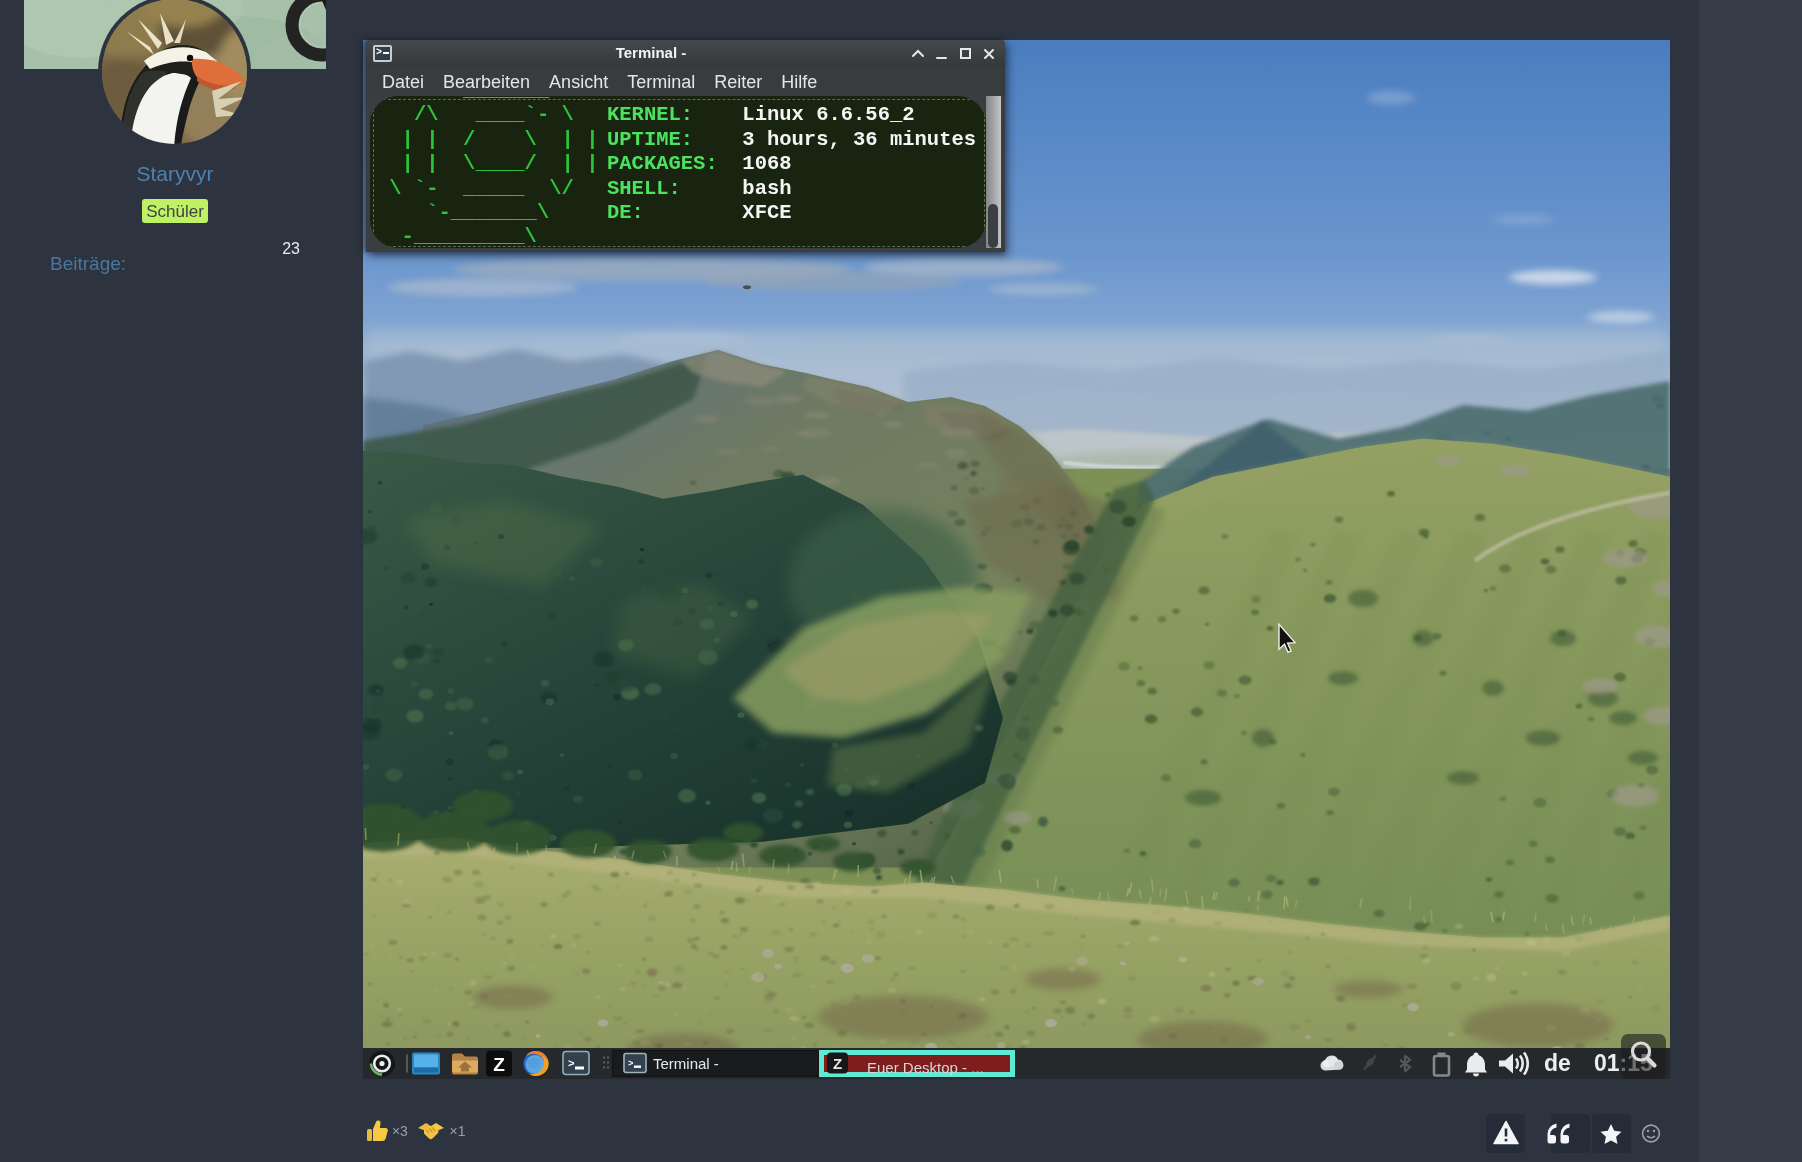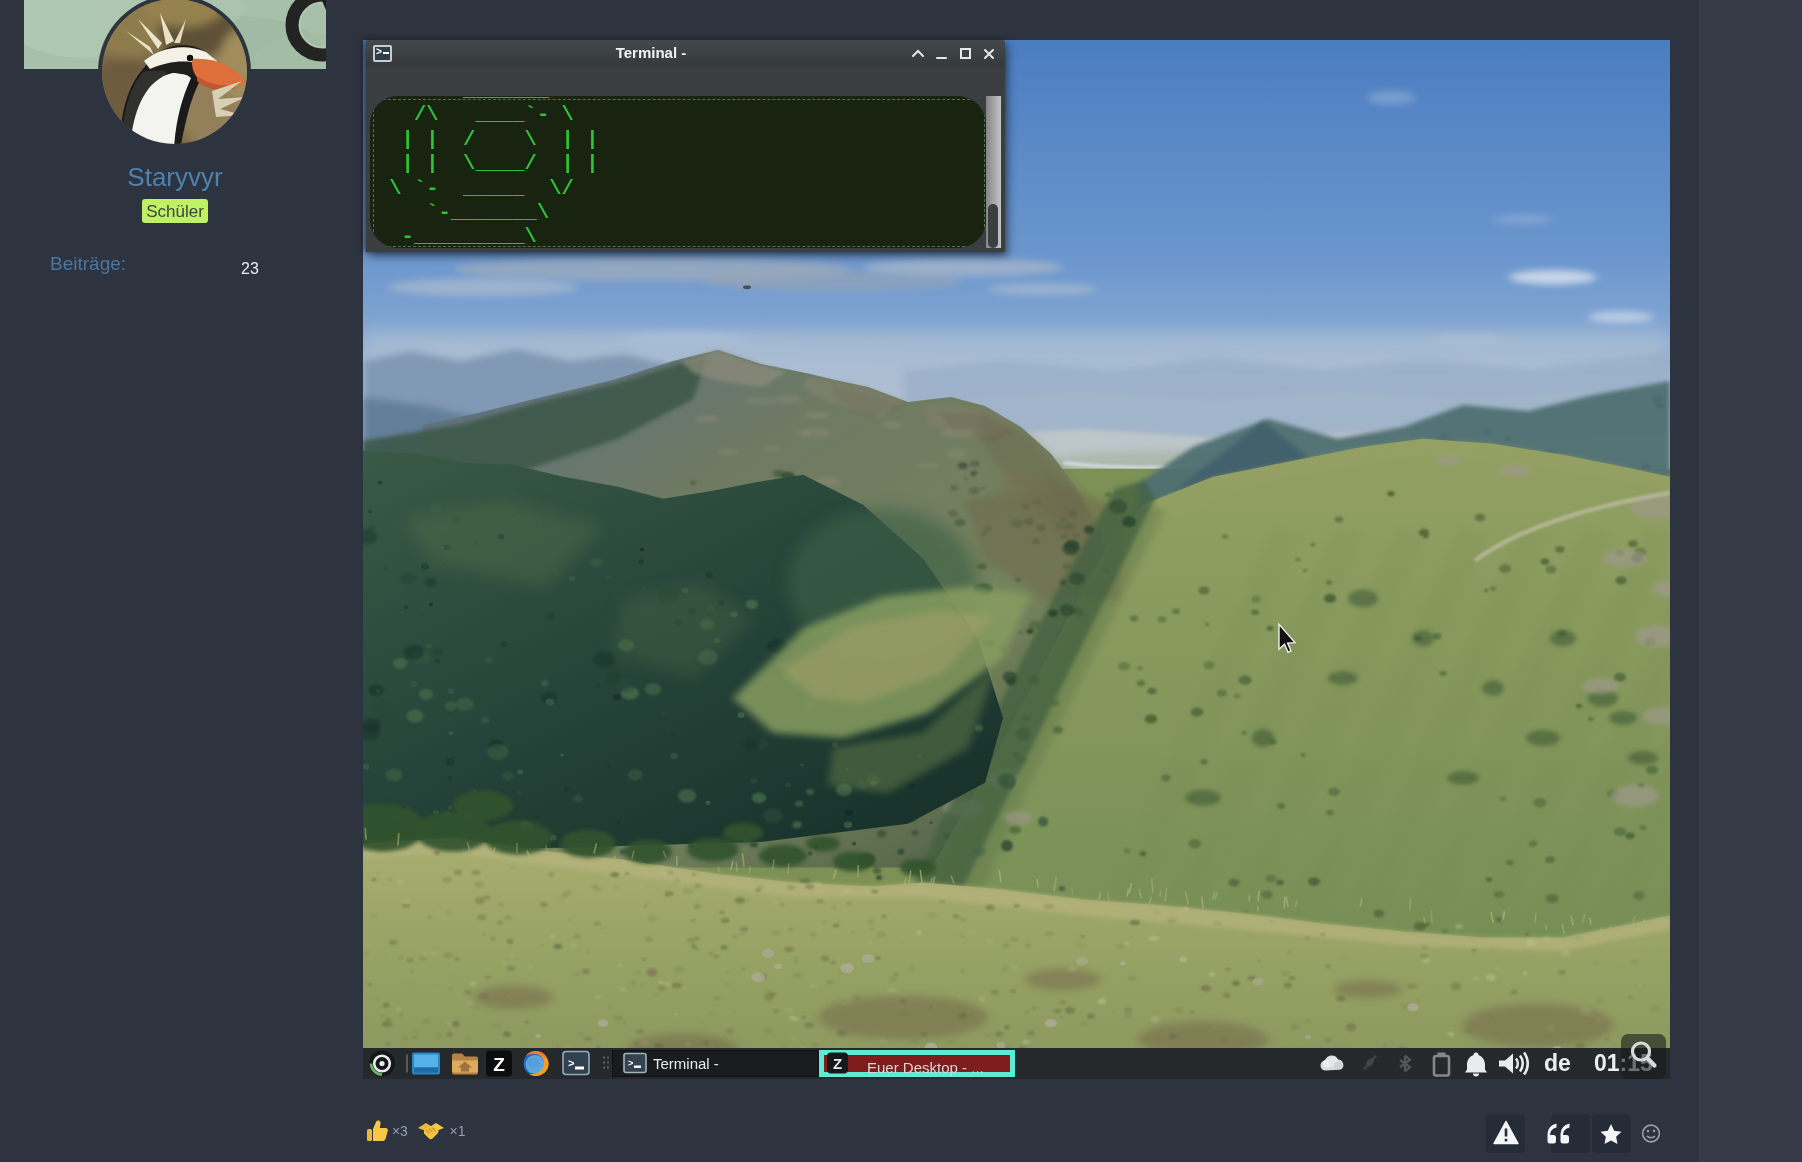--- a/index.html
+++ b/index.html
@@ -1,21 +1,21 @@
 <!DOCTYPE html>
 <html><head><meta charset="utf-8"><style>
 html,body{margin:0;padding:0;}
 body{width:1802px;height:1162px;background:#353b47;font-family:"Liberation Sans",sans-serif;position:relative;overflow:hidden;}
 .abs{position:absolute;}
 #post{left:0;top:0;width:1699px;height:1162px;background:#2d3440;}
 #banner{left:24px;top:0;width:302px;height:69px;overflow:hidden;}
-#uname{left:0;top:162px;width:350px;text-align:center;color:#4e81ad;font-size:26px;}
+#uname{left:0;top:162px;width:350px;text-align:center;color:#4e81ad;font-size:21px;}
 #badge{left:142px;top:199px;width:66px;height:24px;background:#bef264;border-radius:3px;color:#424242;font-size:17px;text-align:center;line-height:25px;}
 #stat-l{left:50px;top:253px;color:#4a769e;font-size:19px;}
-#stat-v{left:200px;top:260px;width:100px;text-align:center;color:#e8ebee;font-size:16px;}
+#stat-v{left:200px;top:240px;width:100px;text-align:right;color:#e8ebee;font-size:16px;}
 #photo{left:363px;top:40px;width:1307px;height:1039px;}
 #term{left:366px;top:40px;width:639px;height:212px;background:#3a3e41;border-radius:4px 4px 0 0;box-shadow:-3px 0 6px rgba(12,16,26,0.5),3px 4px 9px rgba(12,16,26,0.5);}
 #tbar{left:0;top:0;width:639px;height:27px;background:linear-gradient(#43484b,#35393c);border-radius:4px 4px 0 0;}
 #ticon{left:7px;top:5px;width:15px;height:13px;background:#2f3e4b;border:2px solid #c9cdd0;border-radius:2px;color:#fff;font-family:"Liberation Mono",monospace;font-size:10px;font-weight:bold;line-height:12px;text-indent:1px;}
 #ttitle{left:0;top:0;width:570px;text-align:center;line-height:26px;color:#f2f2f2;font-size:15px;font-weight:bold;}
 #tmenu{left:0;top:27px;width:639px;height:29px;background:#383c3f;color:#e4e5e6;font-size:18px;line-height:30px;}
 #tmenu span{margin-right:19px;}
 #tbody{left:4px;top:56px;width:616px;height:152px;background:#182310;overflow:hidden;border-radius:28px;}
 #tdash{left:3px;top:3px;width:610px;height:146px;border:1px dashed #566e52;}
 #tscroll{left:620px;top:56px;width:15px;height:152px;background:linear-gradient(90deg,#838587,#c2c4c5);}
@@ -1401,29 +1401,35 @@
 <div id="ticon" class="abs">&gt;<span style="display:inline-block;width:6px;border-bottom:2px solid #fff;margin-left:1px;vertical-align:1px"></span></div>
 <div id="ttitle" class="abs">Terminal -</div>
 <svg class="abs" style="right:8px;top:0" width="88" height="27" viewBox="0 0 88 27">
 <g stroke="#e6e7e8" stroke-width="2" fill="none" stroke-linecap="round">
 <path d="M4,16 l5,-5 5,5"></path>
 <path d="M28,18 l9,0"></path>
 <rect x="52" y="9" width="9" height="9"></rect>
 <path d="M76,10 l8,8 M84,10 l-8,8"></path>
 </g>
     </svg>
+<div id="tmenu" class="abs"><span style="margin-left:16px">Datei</span><span>Bearbeiten</span><span>Ansicht</span><span>Terminal</span><span>Reiter</span><span>Hilfe</span></div>
 <div id="tbody" class="abs">
 <div id="tdash" class="abs"></div>
 <pre id="tpre" class="abs">      ._______`
    /\   ____`- \
   | |  /    \  | |
   | |  \____/  | |
  \ `-  _____  \/
     `-_______\
   -_________\</pre>
+<pre id="tinfo" class="abs">KERNEL:    <b>Linux 6.6.56_2</b>
+UPTIME:    <b>3 hours, 36 minutes</b>
+PACKAGES:  <b>1068</b>
+SHELL:     <b>bash</b>
+DE:        <b>XFCE</b></pre>
 </div>
 <div id="tscroll" class="abs">
       <div id="tthumb" class="abs"></div>
     </div>
 </div>
 <div id="rx" class="abs">
 <svg width="22" height="24" viewBox="0 0 22 24" style="vertical-align:middle">
 <path d="M7,10 L10,3 a2.4,2.4 0 0 1 4.6,1 l-0.8,5 6,0 a2.2,2.2 0 0 1 2,2.8 l-2.2,8 a3,3 0 0 1 -2.9,2.2 l-9.7,0 Z" fill="#f7c843"></path>
 <rect x="1" y="10" width="5" height="12" rx="1.5" fill="#e8b93a"></rect>
 </svg><span class="c">&nbsp;×3&nbsp;&nbsp;</span><svg width="30" height="22" viewBox="0 0 30 22" style="vertical-align:middle">

